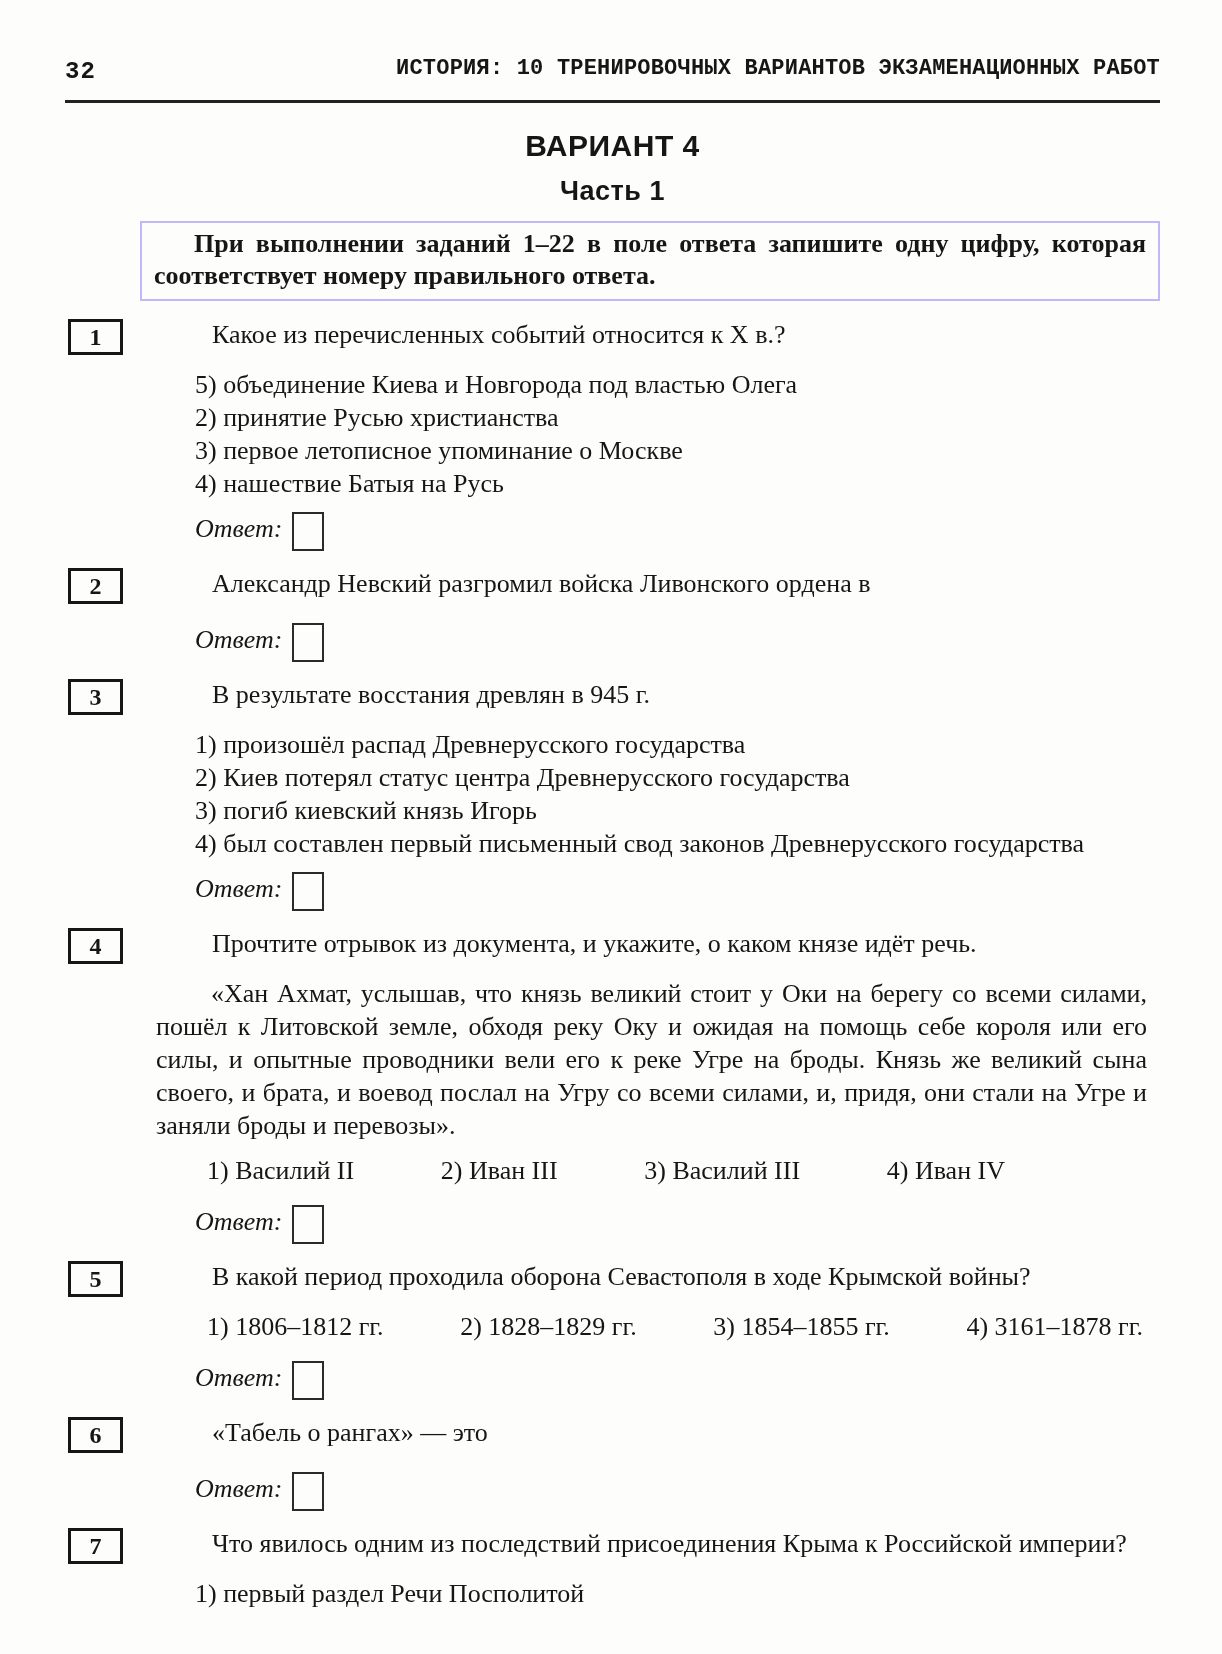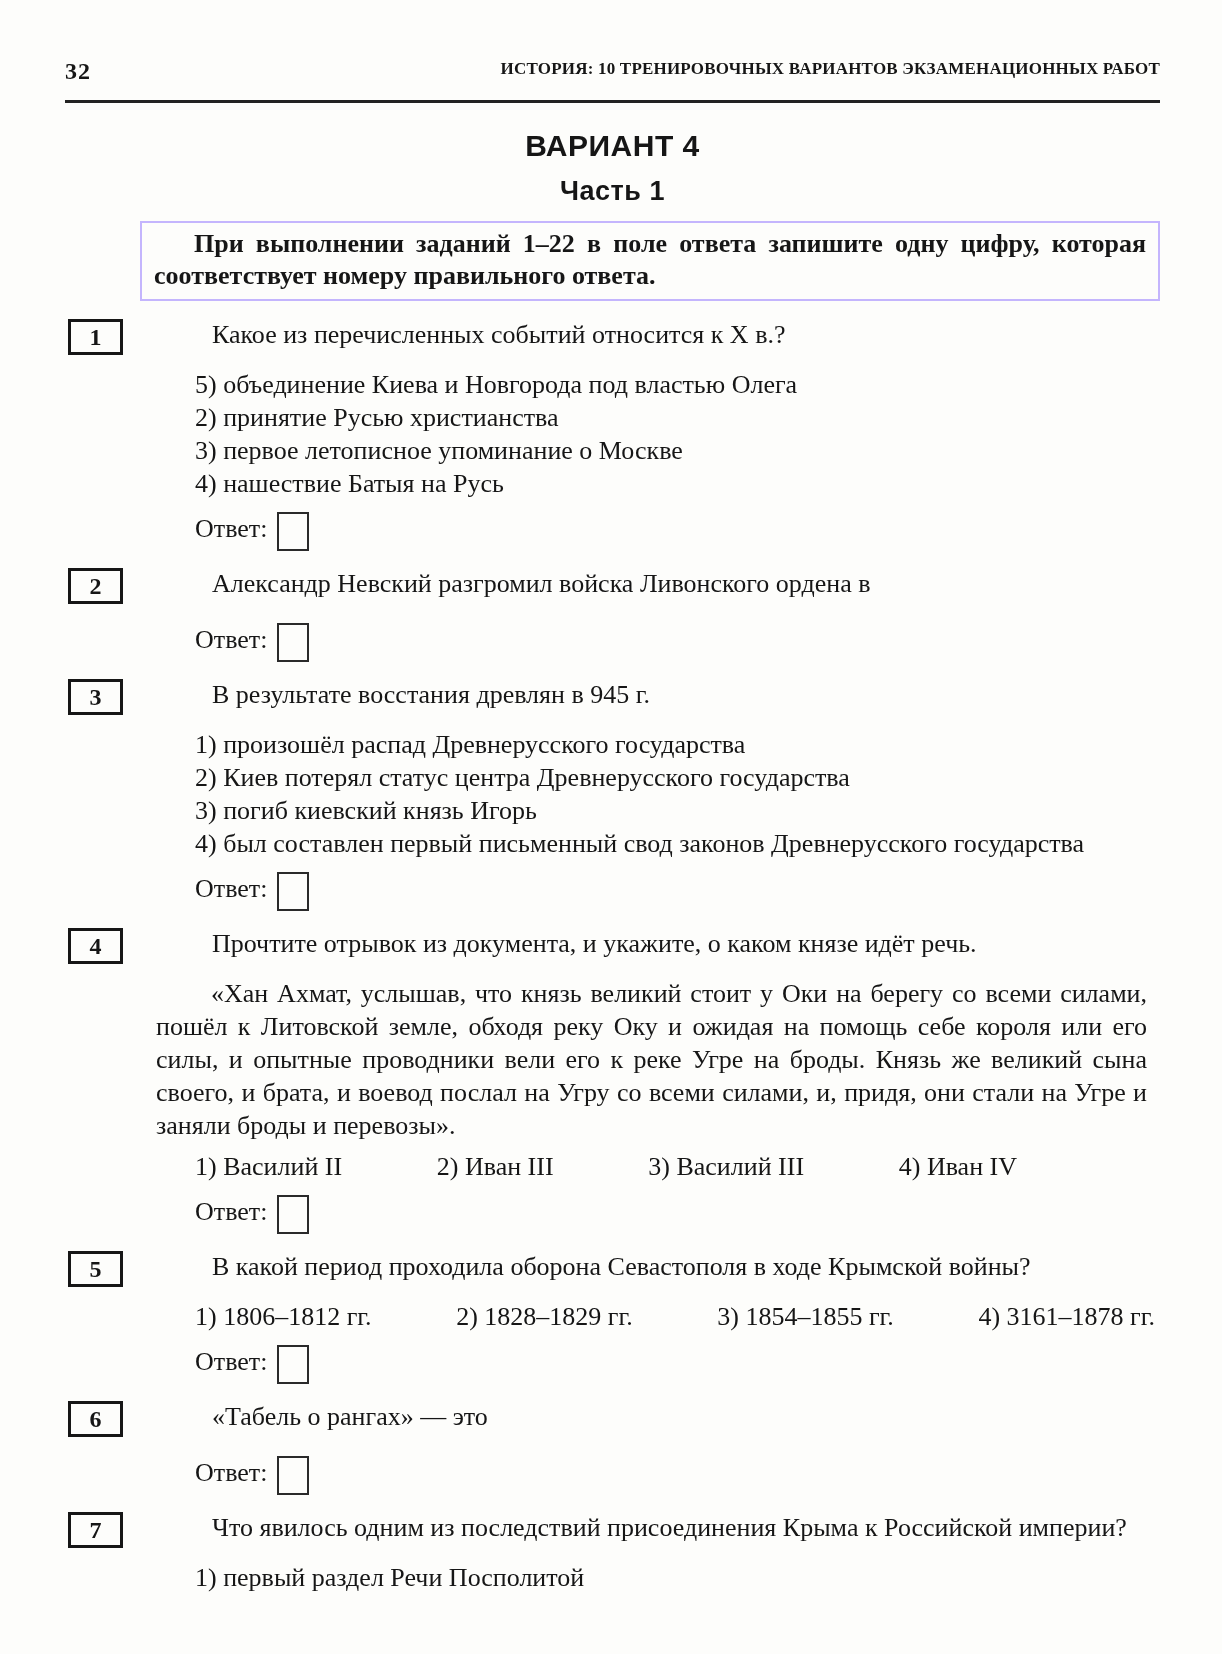--- a/index.html
+++ b/index.html
@@ -15,25 +15,25 @@
     line-height: 33px;
     box-sizing: border-box;
     padding: 52px 62px 30px 65px;
     overflow: hidden;
   }
   
   .running-header {
     display: flex;
     justify-content: space-between;
     align-items: flex-end;
-    font-family: Liberation Serif, serif;
+    font-family: Liberation Mono, monospace;
     text-align: right;
   }
   .page-num { font-size: 24px; font-weight: bold; letter-spacing: 1px; }
-  .running-title { font-size: 17px; font-weight: 600; letter-spacing: .2px; padding-bottom: 3px; }
+  .running-title { font-size: 22px; font-weight: 600; letter-spacing: .2px; padding-bottom: 3px; }
   .header-rule { height: 3px; background: #222; margin-top: 12px; }
 
   
   .variant-title {
     text-align: center;
     font-family: "Liberation Sans", sans-serif;
     font-weight: bold;
     font-size: 30px;
     line-height: 34px;
     margin-top: 26px;
@@ -90,25 +90,25 @@
     padding-left: 74px;
     text-indent: -27px;
   }
   .opts-stack p.justify { text-align: justify; }
 
   .opts-cols { display: flex; }
   .opts-col { min-width: 0; }
   .opts-col.first { flex: 0 0 512px; }
   .opts-col p { margin: 0; padding-left: 74px; text-indent: -27px; }
 
-  .opts-row { display: flex; justify-content: space-between; padding-left: 47px; margin: 0; }
+  .opts-row { display: flex; justify-content: space-between; padding-left: 47px; margin: 12px; }
   .opts-row.narrow { padding-right: 138px; }
   .opts-row span { white-space: nowrap; }
 
-  .answer-row { margin: 6px 0 8px 47px; height: 44px; display: flex; align-items: center; }
+  .answer-row { margin: 6px 0 8px 47px; height: 44px; display: flex; align-items: center; font-style: italic; }
   .answer-box {
     display: inline-block;
     width: 28px;
     height: 35px;
     border: 2px solid #2a2a2a;
     margin-left: 10px;
     margin-top: 6px;
     background: #fdfdfb;
   }
 </style>

